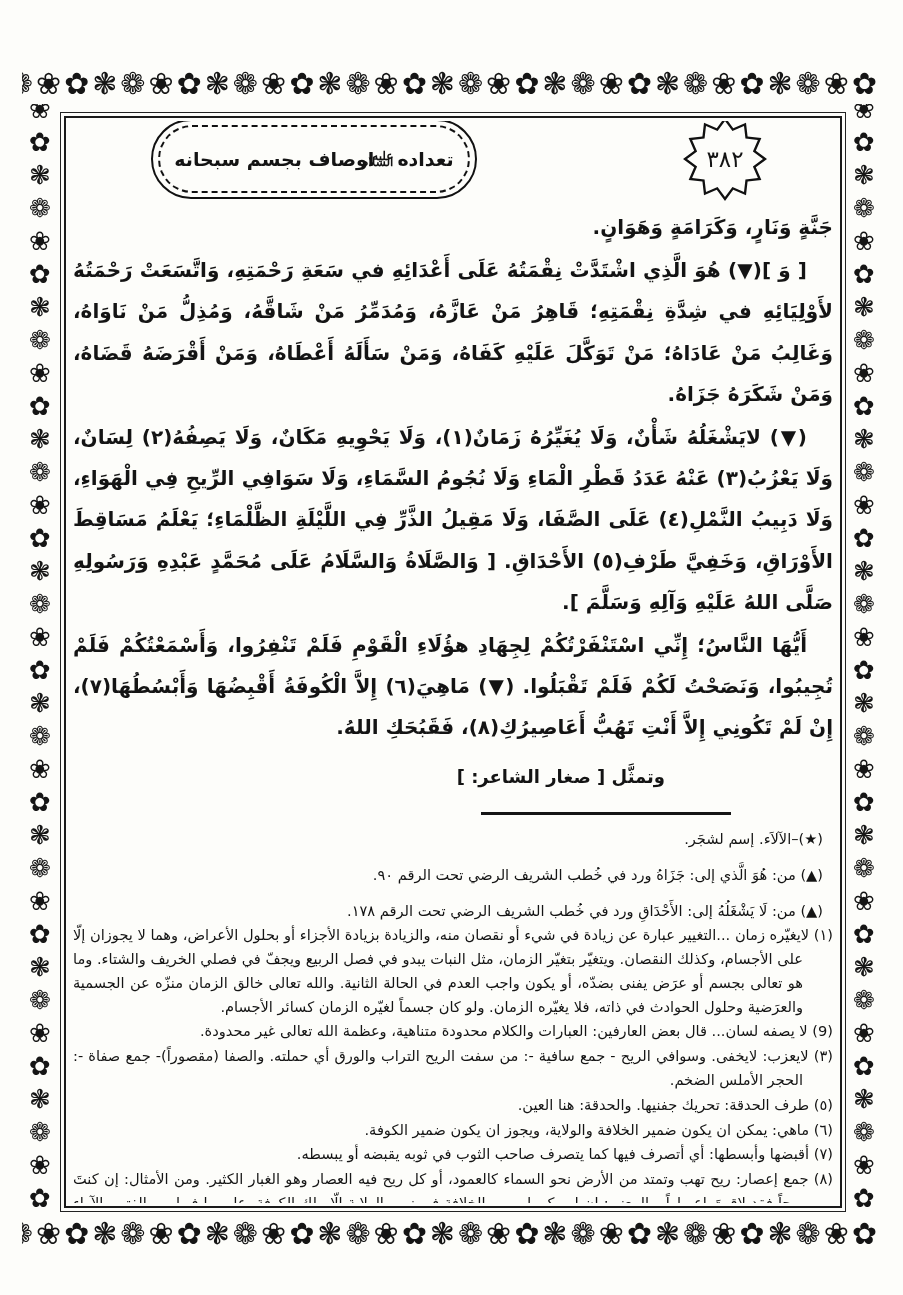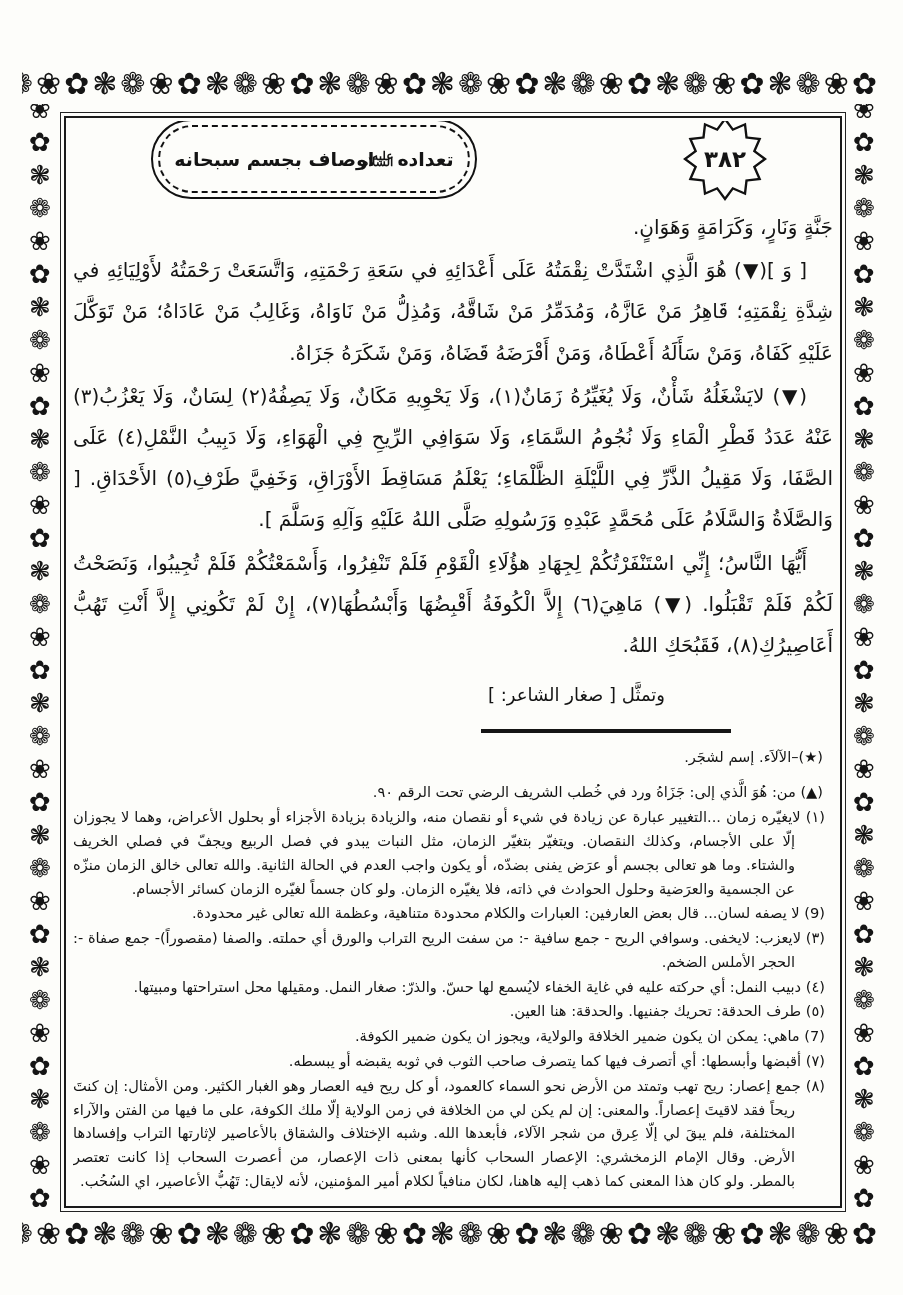--- a/index.html
+++ b/index.html
@@ -31,53 +31,53 @@
   
   .header{position:relative;height:86px;}
   .star{
     position:absolute;top:-4px;right:66px;width:84px;height:84px;
     background:#111;
     clip-path:polygon(50% 0%,59.8% 13.3%,75% 6.7%,76.9% 23.1%,93.3% 25%,86.7% 40.2%,100% 50%,86.7% 59.8%,93.3% 75%,76.9% 76.9%,75% 93.3%,59.8% 86.7%,50% 100%,40.2% 86.7%,25% 93.3%,23.1% 76.9%,6.7% 75%,13.3% 59.8%,0% 50%,13.3% 40.2%,6.7% 25%,23.1% 23.1%,25% 6.7%,40.2% 13.3%);
   }
   .star-in{
     position:absolute;inset:4px;background:#fdfdfa;display:flex;align-items:center;justify-content:center;
     clip-path:polygon(50% 0%,59.8% 13.3%,75% 6.7%,76.9% 23.1%,93.3% 25%,86.7% 40.2%,100% 50%,86.7% 59.8%,93.3% 75%,76.9% 76.9%,75% 93.3%,59.8% 86.7%,50% 100%,40.2% 86.7%,25% 93.3%,23.1% 76.9%,6.7% 75%,13.3% 59.8%,0% 50%,13.3% 40.2%,6.7% 25%,23.1% 23.1%,25% 6.7%,40.2% 13.3%);
-    font-size:23px;font-weight:700;
+    font-size:23px;font-weight:400;
   }
   .cartouche{
     position:absolute;top:-2px;left:78px;width:322px;height:76px;
     border:2.5px solid #111;border-radius:42px;background:#fdfdfa;
     display:flex;align-items:stretch;justify-content:center;
   }
   .cartouche-dash{
     flex:1;margin:4px 5px;border:2px dashed #111;border-radius:36px;
     display:flex;align-items:center;justify-content:center;gap:4px;
     font-size:19px;font-weight:700;
   }
   .honorific{
     display:inline-block;width:15px;font-size:12px;line-height:6px;
     font-weight:700;text-align:center;vertical-align:super;font-family:Liberation Serif, serif;
   }
   
   .body-text p{
-    margin:0 0 2px 0;font-size:20px;font-weight:400;line-height:2.06;
+    margin:0 0 2px 0;font-size:20px;font-weight:700;line-height:2.06;
     text-align:justify;
   }
   .opening{text-align:right !important;}
   .indent{text-indent:26px;}
   .poet{text-align:right !important;padding-left:0;padding-right:168px;margin-top:10px !important;font-size:18px !important;}
   
   .separator{
     width:250px;height:3.5px;background:#151515;
     margin:16px 102px 10px auto;
   }
   
   .footnotes{font-size:14.6px;line-height:1.63;font-weight:500;}
   .fn-ref{margin:12px 10px 1px 0;text-align:right;}
-  .fn{margin:0 8px 1px 0;padding-right:30px;text-indent:-30px;text-align:justify;}
+  .fn{margin:0 0 1px 0;padding-right:30px;text-indent:-30px;text-align:justify;}
 </style>
 </head>
 <body>
 
 <div class="page">
 
   <div class="orn orn-top">✿❀❁❃✿❀❁❃✿❀❁❃✿❀❁❃✿❀❁❃✿❀❁❃✿❀❁❃✿❀❁❃✿❀❁❃✿❀❁❃✿❀❁❃✿❀❁❃✿❀❁❃✿❀❁❃✿❀❁❃✿❀❁❃✿❀❁❃✿❀❁❃✿❀❁❃✿❀❁❃✿❀❁❃✿❀❁❃✿❀❁❃✿❀❁❃✿❀❁❃✿❀❁❃✿❀❁❃✿❀❁❃✿❀❁❃✿❀❁❃✿❀❁❃✿❀❁❃✿❀❁❃✿❀❁❃✿❀❁❃✿❀❁❃✿❀❁❃✿❀❁❃✿❀❁❃✿❀❁❃✿❀❁❃✿❀❁❃✿❀❁❃✿❀❁❃✿❀❁❃✿❀❁❃✿❀❁❃✿❀❁❃✿❀❁❃✿❀❁❃✿❀❁❃✿❀❁❃✿❀❁❃✿❀❁❃✿❀❁❃✿❀❁❃✿❀❁❃✿❀❁❃✿❀❁❃✿❀❁❃✿❀❁❃✿❀❁❃✿❀❁❃✿❀❁❃✿❀❁❃✿❀❁❃✿❀❁❃✿❀❁❃✿❀❁❃✿❀❁❃✿❀❁❃✿❀❁❃✿❀❁❃✿❀❁❃✿❀❁❃✿❀❁❃✿❀❁❃✿❀❁❃✿❀❁❃✿❀❁❃✿❀❁❃✿❀❁❃✿❀❁❃✿❀❁❃✿❀❁❃✿❀❁❃✿❀❁❃✿❀❁❃✿❀❁❃✿❀❁❃</div>
   <div class="orn orn-bottom">✿❀❁❃✿❀❁❃✿❀❁❃✿❀❁❃✿❀❁❃✿❀❁❃✿❀❁❃✿❀❁❃✿❀❁❃✿❀❁❃✿❀❁❃✿❀❁❃✿❀❁❃✿❀❁❃✿❀❁❃✿❀❁❃✿❀❁❃✿❀❁❃✿❀❁❃✿❀❁❃✿❀❁❃✿❀❁❃✿❀❁❃✿❀❁❃✿❀❁❃✿❀❁❃✿❀❁❃✿❀❁❃✿❀❁❃✿❀❁❃✿❀❁❃✿❀❁❃✿❀❁❃✿❀❁❃✿❀❁❃✿❀❁❃✿❀❁❃✿❀❁❃✿❀❁❃✿❀❁❃✿❀❁❃✿❀❁❃✿❀❁❃✿❀❁❃✿❀❁❃✿❀❁❃✿❀❁❃✿❀❁❃✿❀❁❃✿❀❁❃✿❀❁❃✿❀❁❃✿❀❁❃✿❀❁❃✿❀❁❃✿❀❁❃✿❀❁❃✿❀❁❃✿❀❁❃✿❀❁❃✿❀❁❃✿❀❁❃✿❀❁❃✿❀❁❃✿❀❁❃✿❀❁❃✿❀❁❃✿❀❁❃✿❀❁❃✿❀❁❃✿❀❁❃✿❀❁❃✿❀❁❃✿❀❁❃✿❀❁❃✿❀❁❃✿❀❁❃✿❀❁❃✿❀❁❃✿❀❁❃✿❀❁❃✿❀❁❃✿❀❁❃✿❀❁❃✿❀❁❃✿❀❁❃✿❀❁❃✿❀❁❃✿❀❁❃✿❀❁❃</div>
   <div class="orn orn-left">✿❀❁❃✿❀❁❃✿❀❁❃✿❀❁❃✿❀❁❃✿❀❁❃✿❀❁❃✿❀❁❃✿❀❁❃✿❀❁❃✿❀❁❃✿❀❁❃✿❀❁❃✿❀❁❃✿❀❁❃✿❀❁❃✿❀❁❃✿❀❁❃✿❀❁❃✿❀❁❃✿❀❁❃✿❀❁❃✿❀❁❃✿❀❁❃✿❀❁❃✿❀❁❃✿❀❁❃✿❀❁❃✿❀❁❃✿❀❁❃✿❀❁❃✿❀❁❃✿❀❁❃✿❀❁❃✿❀❁❃✿❀❁❃✿❀❁❃✿❀❁❃✿❀❁❃✿❀❁❃✿❀❁❃✿❀❁❃✿❀❁❃✿❀❁❃✿❀❁❃✿❀❁❃✿❀❁❃✿❀❁❃✿❀❁❃✿❀❁❃✿❀❁❃✿❀❁❃✿❀❁❃✿❀❁❃✿❀❁❃✿❀❁❃✿❀❁❃✿❀❁❃✿❀❁❃✿❀❁❃✿❀❁❃✿❀❁❃✿❀❁❃✿❀❁❃✿❀❁❃✿❀❁❃✿❀❁❃✿❀❁❃✿❀❁❃✿❀❁❃✿❀❁❃✿❀❁❃✿❀❁❃✿❀❁❃✿❀❁❃✿❀❁❃✿❀❁❃✿❀❁❃✿❀❁❃✿❀❁❃✿❀❁❃✿❀❁❃✿❀❁❃✿❀❁❃✿❀❁❃✿❀❁❃✿❀❁❃✿❀❁❃✿❀❁❃✿❀❁❃</div>
   <div class="orn orn-right">✿❀❁❃✿❀❁❃✿❀❁❃✿❀❁❃✿❀❁❃✿❀❁❃✿❀❁❃✿❀❁❃✿❀❁❃✿❀❁❃✿❀❁❃✿❀❁❃✿❀❁❃✿❀❁❃✿❀❁❃✿❀❁❃✿❀❁❃✿❀❁❃✿❀❁❃✿❀❁❃✿❀❁❃✿❀❁❃✿❀❁❃✿❀❁❃✿❀❁❃✿❀❁❃✿❀❁❃✿❀❁❃✿❀❁❃✿❀❁❃✿❀❁❃✿❀❁❃✿❀❁❃✿❀❁❃✿❀❁❃✿❀❁❃✿❀❁❃✿❀❁❃✿❀❁❃✿❀❁❃✿❀❁❃✿❀❁❃✿❀❁❃✿❀❁❃✿❀❁❃✿❀❁❃✿❀❁❃✿❀❁❃✿❀❁❃✿❀❁❃✿❀❁❃✿❀❁❃✿❀❁❃✿❀❁❃✿❀❁❃✿❀❁❃✿❀❁❃✿❀❁❃✿❀❁❃✿❀❁❃✿❀❁❃✿❀❁❃✿❀❁❃✿❀❁❃✿❀❁❃✿❀❁❃✿❀❁❃✿❀❁❃✿❀❁❃✿❀❁❃✿❀❁❃✿❀❁❃✿❀❁❃✿❀❁❃✿❀❁❃✿❀❁❃✿❀❁❃✿❀❁❃✿❀❁❃✿❀❁❃✿❀❁❃✿❀❁❃✿❀❁❃✿❀❁❃✿❀❁❃✿❀❁❃✿❀❁❃✿❀❁❃✿❀❁❃✿❀❁❃</div>
@@ -105,25 +105,25 @@
         <p class="indent">(▼) لايَشْغَلُهُ شَأْنٌ، وَلَا يُغَيِّرُهُ زَمَانٌ(١)، وَلَا يَحْوِيهِ مَكَانٌ، وَلَا يَصِفُهُ(٢) لِسَانٌ، وَلَا يَعْزُبُ(٣) عَنْهُ عَدَدُ قَطْرِ الْمَاءِ وَلَا نُجُومُ السَّمَاءِ، وَلَا سَوَافِي الرِّيحِ فِي الْهَوَاءِ، وَلَا دَبِيبُ النَّمْلِ(٤) عَلَى الصَّفَا، وَلَا مَقِيلُ الذَّرِّ فِي اللَّيْلَةِ الظَّلْمَاءِ؛ يَعْلَمُ مَسَاقِطَ الأَوْرَاقِ، وَخَفِيَّ طَرْفِ(٥) الأَحْدَاقِ. [ وَالصَّلَاةُ وَالسَّلَامُ عَلَى مُحَمَّدٍ عَبْدِهِ وَرَسُولِهِ صَلَّى اللهُ عَلَيْهِ وَآلِهِ وَسَلَّمَ ].</p>
         <p class="indent">أَيُّهَا النَّاسُ؛ إِنِّي اسْتَنْفَرْتُكُمْ لِجِهَادِ هؤُلَاءِ الْقَوْمِ فَلَمْ تَنْفِرُوا، وَأَسْمَعْتُكُمْ فَلَمْ تُجِيبُوا، وَنَصَحْتُ لَكُمْ فَلَمْ تَقْبَلُوا. (▼) مَاهِيَ(٦) إِلاَّ الْكُوفَةُ أَقْبِضُهَا وَأَبْسُطُهَا(٧)، إِنْ لَمْ تَكُونِي إِلاَّ أَنْتِ تَهُبُّ أَعَاصِيرُكِ(٨)، فَقَبُحَكِ اللهُ.</p>
         <p class="poet">وتمثَّل [ صغار الشاعر: ]</p>
       </div>
 
       <div class="separator"></div>
 
       <div class="footnotes">
         <p class="fn-ref">(★)–الآلاَء. إسم لشجَر.</p>
         <p class="fn-ref">(▲) من: هُوَ الَّذي إلى: جَزَاهُ ورد في خُطب الشريف الرضي تحت الرقم ٩٠.</p>
+        <p class="fn-ref">(▲) من: لَا يَشْغَلُهُ إلى: الأَحْدَاقِ ورد في خُطب الشريف الرضي تحت الرقم ١٧٨.</p>
         <p class="fn">(١) لايغيّره زمان ...التغيير عبارة عن زيادة في شيء أو نقصان منه، والزيادة بزيادة الأجزاء أو بحلول الأعراض، وهما لا يجوزان إلّا على الأجسام، وكذلك النقصان. ويتغيّر بتغيّر الزمان، مثل النبات يبدو في فصل الربيع ويجفّ في فصلي الخريف والشتاء. وما هو تعالى بجسم أو عرَض يفنى بضدّه، أو يكون واجب العدم في الحالة الثانية. والله تعالى خالق الزمان منزّه عن الجسمية والعرَضية وحلول الحوادث في ذاته، فلا يغيّره الزمان. ولو كان جسماً لغيّره الزمان كسائر الأجسام.</p>
         <p class="fn">(9) لا يصفه لسان... قال بعض العارفين: العبارات والكلام محدودة متناهية، وعظمة الله تعالى غير محدودة.</p>
         <p class="fn">(٣) لايعزب: لايخفى. وسوافي الريح - جمع سافية -: من سفت الريح التراب والورق أي حملته. والصفا (مقصوراً)- جمع صفاة -: الحجر الأملس الضخم.</p>
-        <p class="fn">(٤) دبيب النمل: أي حركته عليه في غاية الخفاء لايُسمع لها حسّ. والذرّ: صغار النمل. ومقيلها محل استراحتها ومبيتها.</p>
         <p class="fn">(٥) طرف الحدقة: تحريك جفنيها. والحدقة: هنا العين.</p>
-        <p class="fn">(7) ماهي: يمكن ان يكون ضمير الخلافة والولاية، ويجوز ان يكون ضمير الكوفة.</p>
+        <p class="fn">(٦) ماهي: يمكن ان يكون ضمير الخلافة والولاية، ويجوز ان يكون ضمير الكوفة.</p>
         <p class="fn">(٧) أقبضها وأبسطها: أي أتصرف فيها كما يتصرف صاحب الثوب في ثوبه يقبضه أو يبسطه.</p>
         <p class="fn">(٨) جمع إعصار: ريح تهب وتمتد من الأرض نحو السماء كالعمود، أو كل ريح فيه العصار وهو الغبار الكثير. ومن الأمثال: إن كنتَ ريحاً فقد لاقيتَ إعصاراً. والمعنى: إن لم يكن لي من الخلافة في زمن الولاية إلّا ملك الكوفة، على ما فيها من الفتن والآراء المختلفة، فلم يبقَ لي إلّا عِرق من شجر الآلاء، فأبعدها الله. وشبه الإختلاف والشقاق بالأعاصير لإثارتها التراب وإفسادها الأرض. وقال الإمام الزمخشري: الإعصار السحاب كأنها بمعنى ذات الإعصار، من أعصرت السحاب إذا كانت تعتصر بالمطر. ولو كان هذا المعنى كما ذهب إليه هاهنا، لكان منافياً لكلام أمير المؤمنين، لأنه لايقال: تَهُبُّ الأعاصير، اي السُحُب.</p>
       </div>
 
     </div>
   </div>
 </div>
 
 </body></html>

